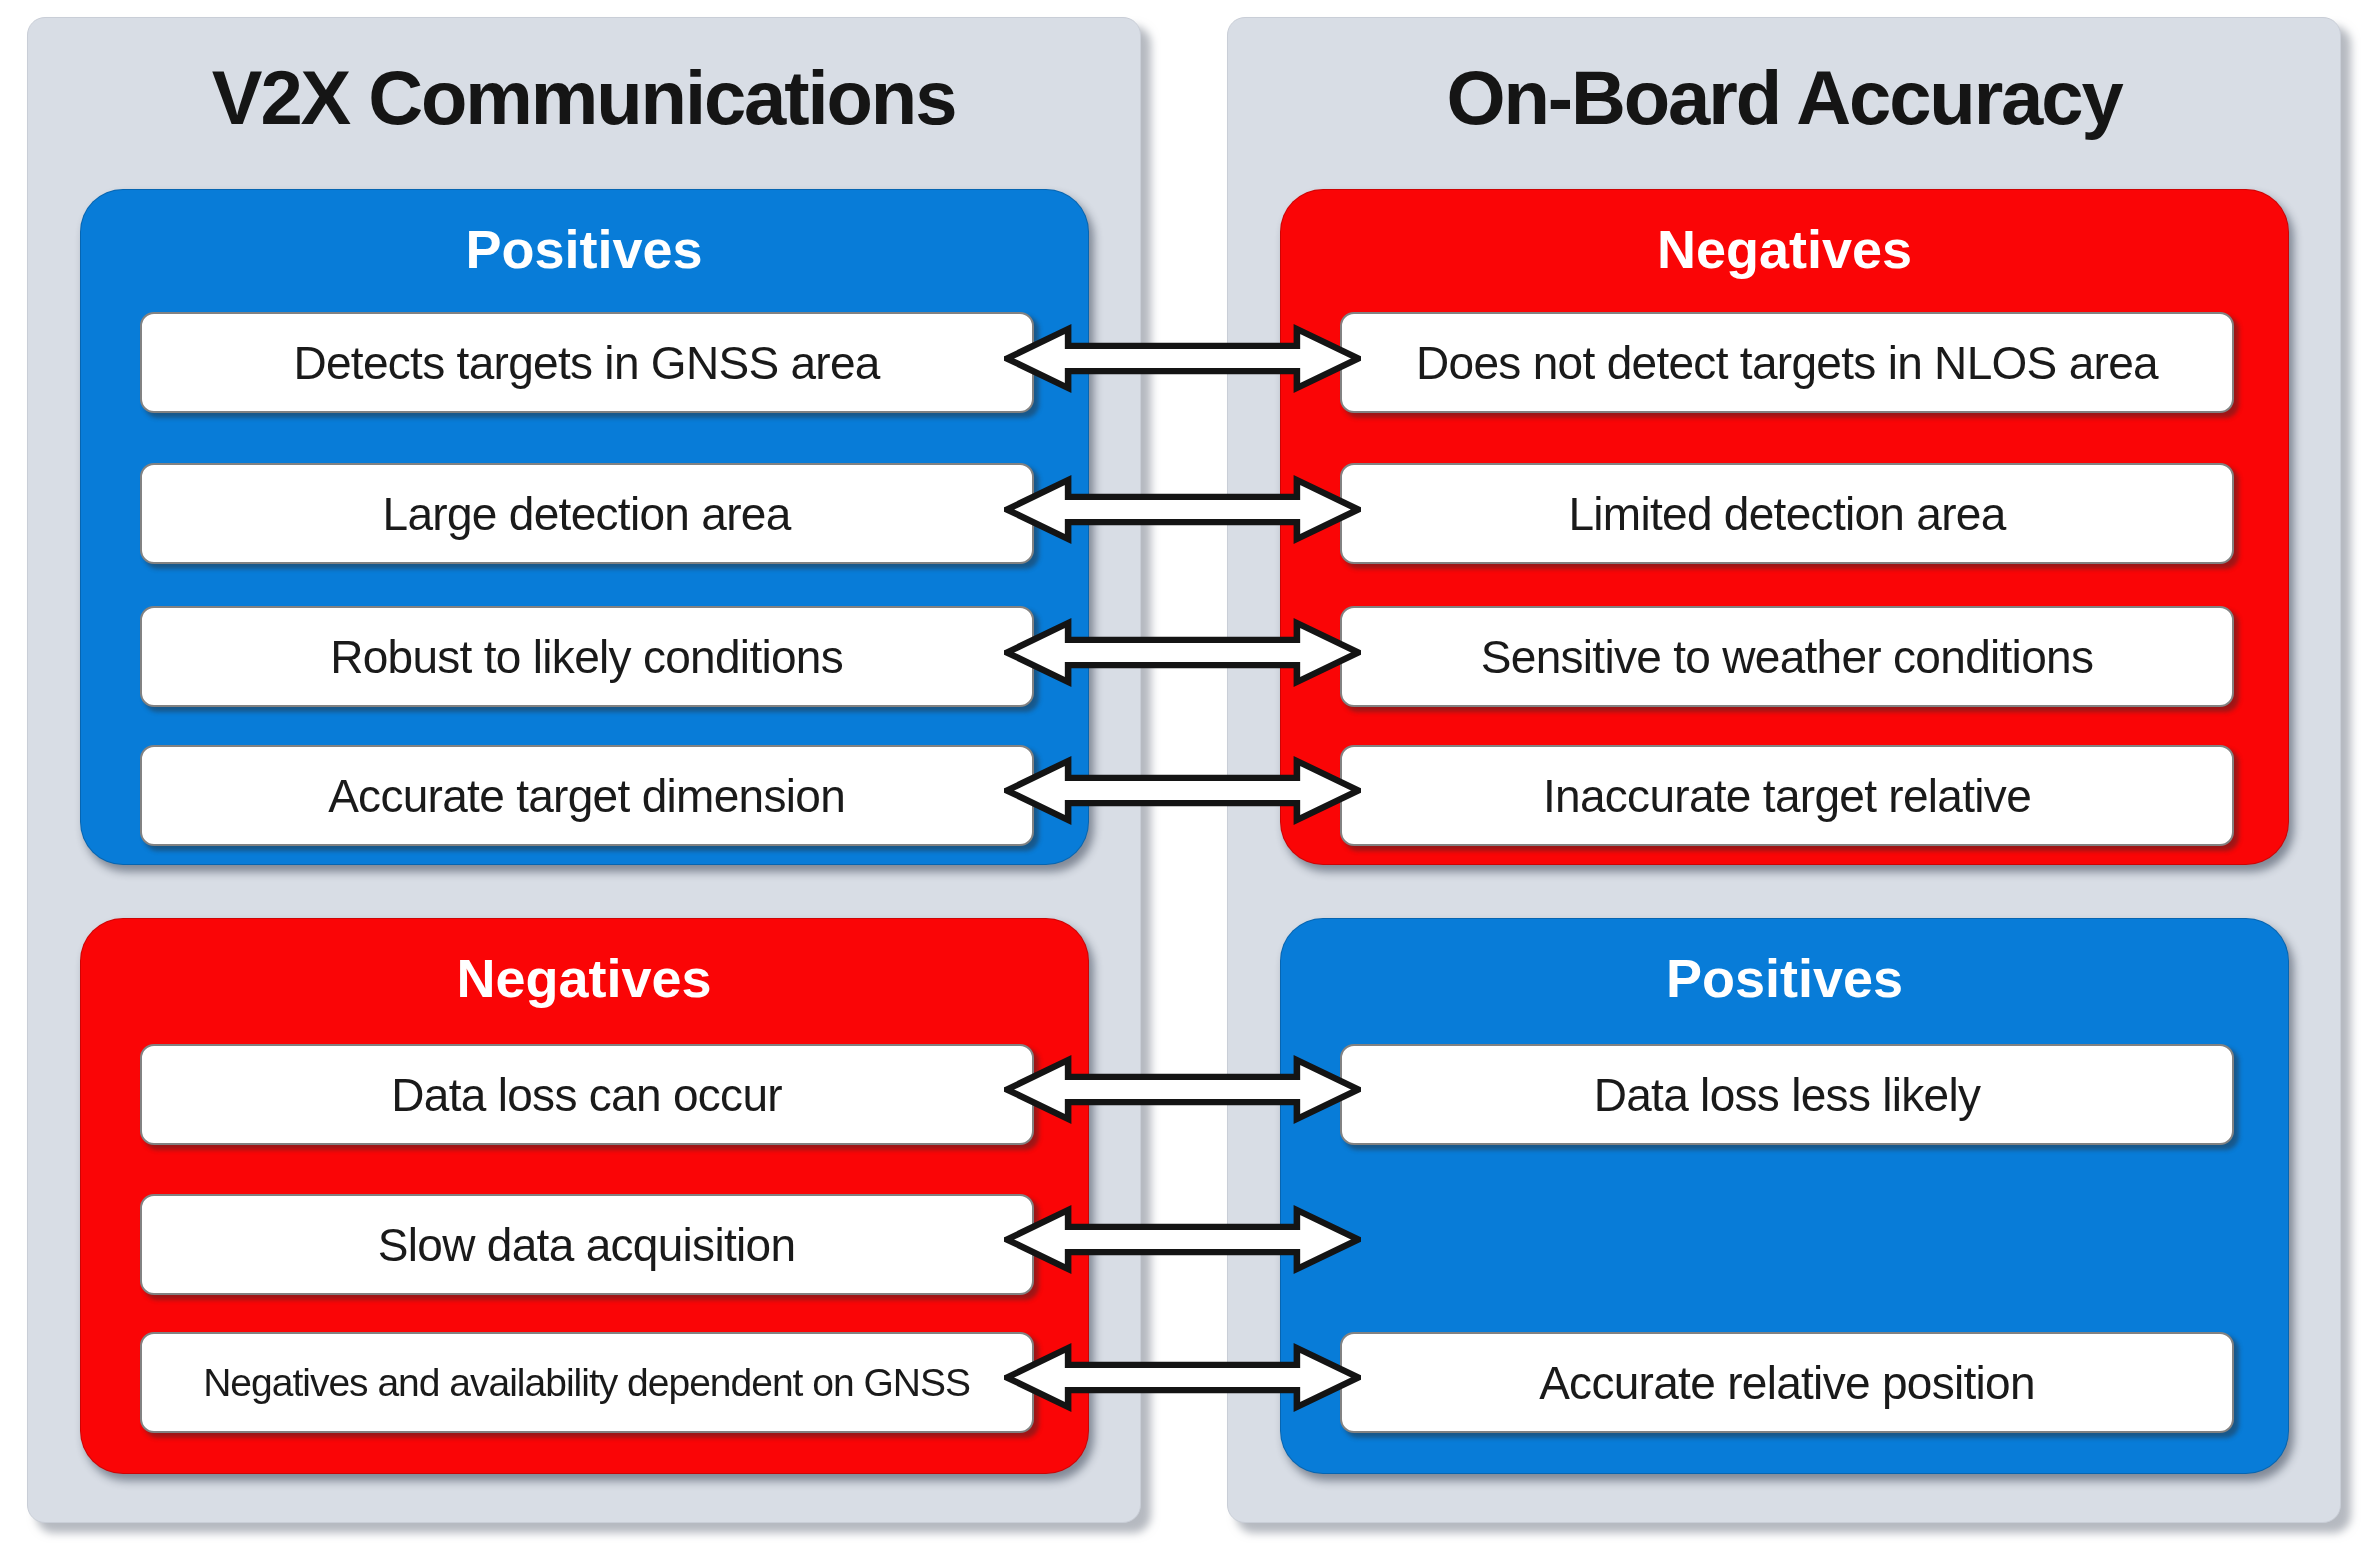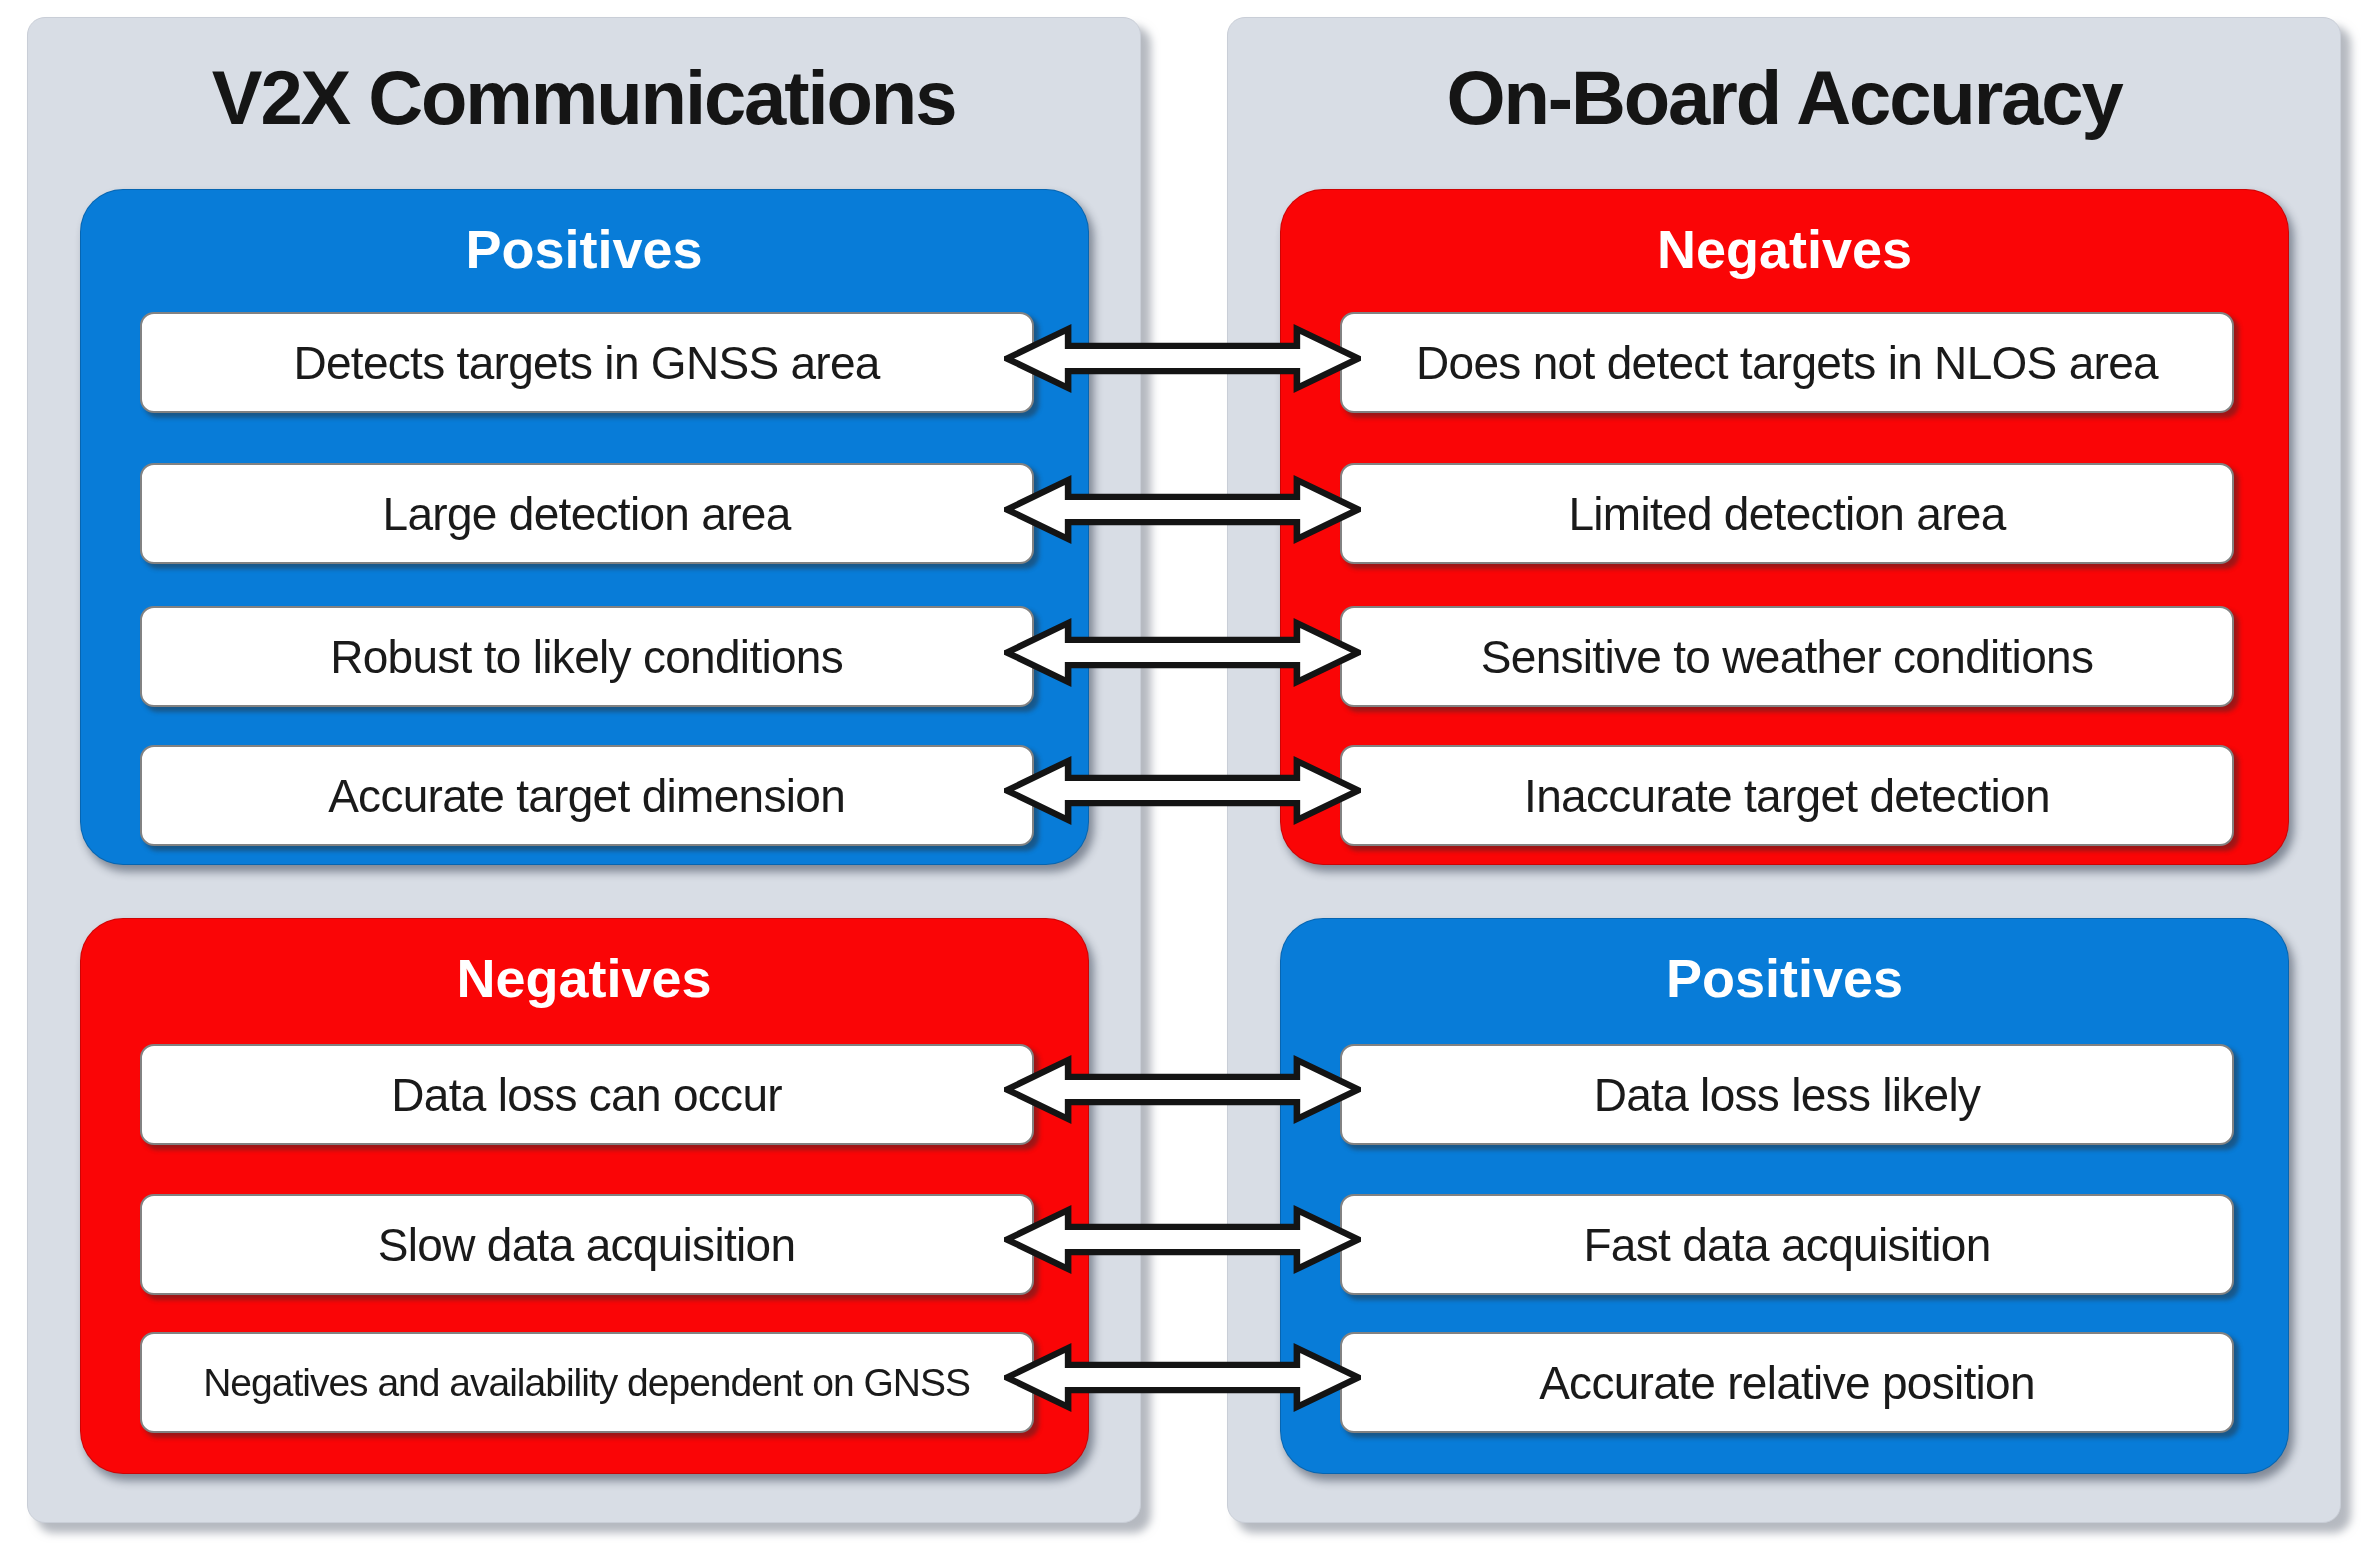--- a/index.html
+++ b/index.html
@@ -92,27 +92,26 @@
   </section>
 
   <section class="outer right">
     <h1>On-Board Accuracy</h1>
 
     <div class="sec sec-top red">
       <h2>Negatives</h2>
       <div class="box r0">Does not detect targets in NLOS area</div>
       <div class="box r1">Limited detection area</div>
       <div class="box r2">Sensitive to weather conditions</div>
-      <div class="box r3">Inaccurate target detection</div>
+      <div class="box r3">Inaccurate target relative</div>
     </div>
 
     <div class="sec sec-bottom blue">
       <h2>Positives</h2>
       <div class="box q0">Data loss less likely</div>
-      <div class="box q1">Fast data acquisition</div>
       <div class="box q2">Accurate relative position</div>
     </div>
   </section>
 
   <div class="arrow" style="top:322px">
       <svg viewBox="0 0 490 104" preserveAspectRatio="none">
         <polygon points="4,52 88,10 88,34 402,34 402,10 486,52 402,94 402,70 88,70 88,94"></polygon>
       </svg>
     </div>
   <div class="arrow" style="top:473px">

